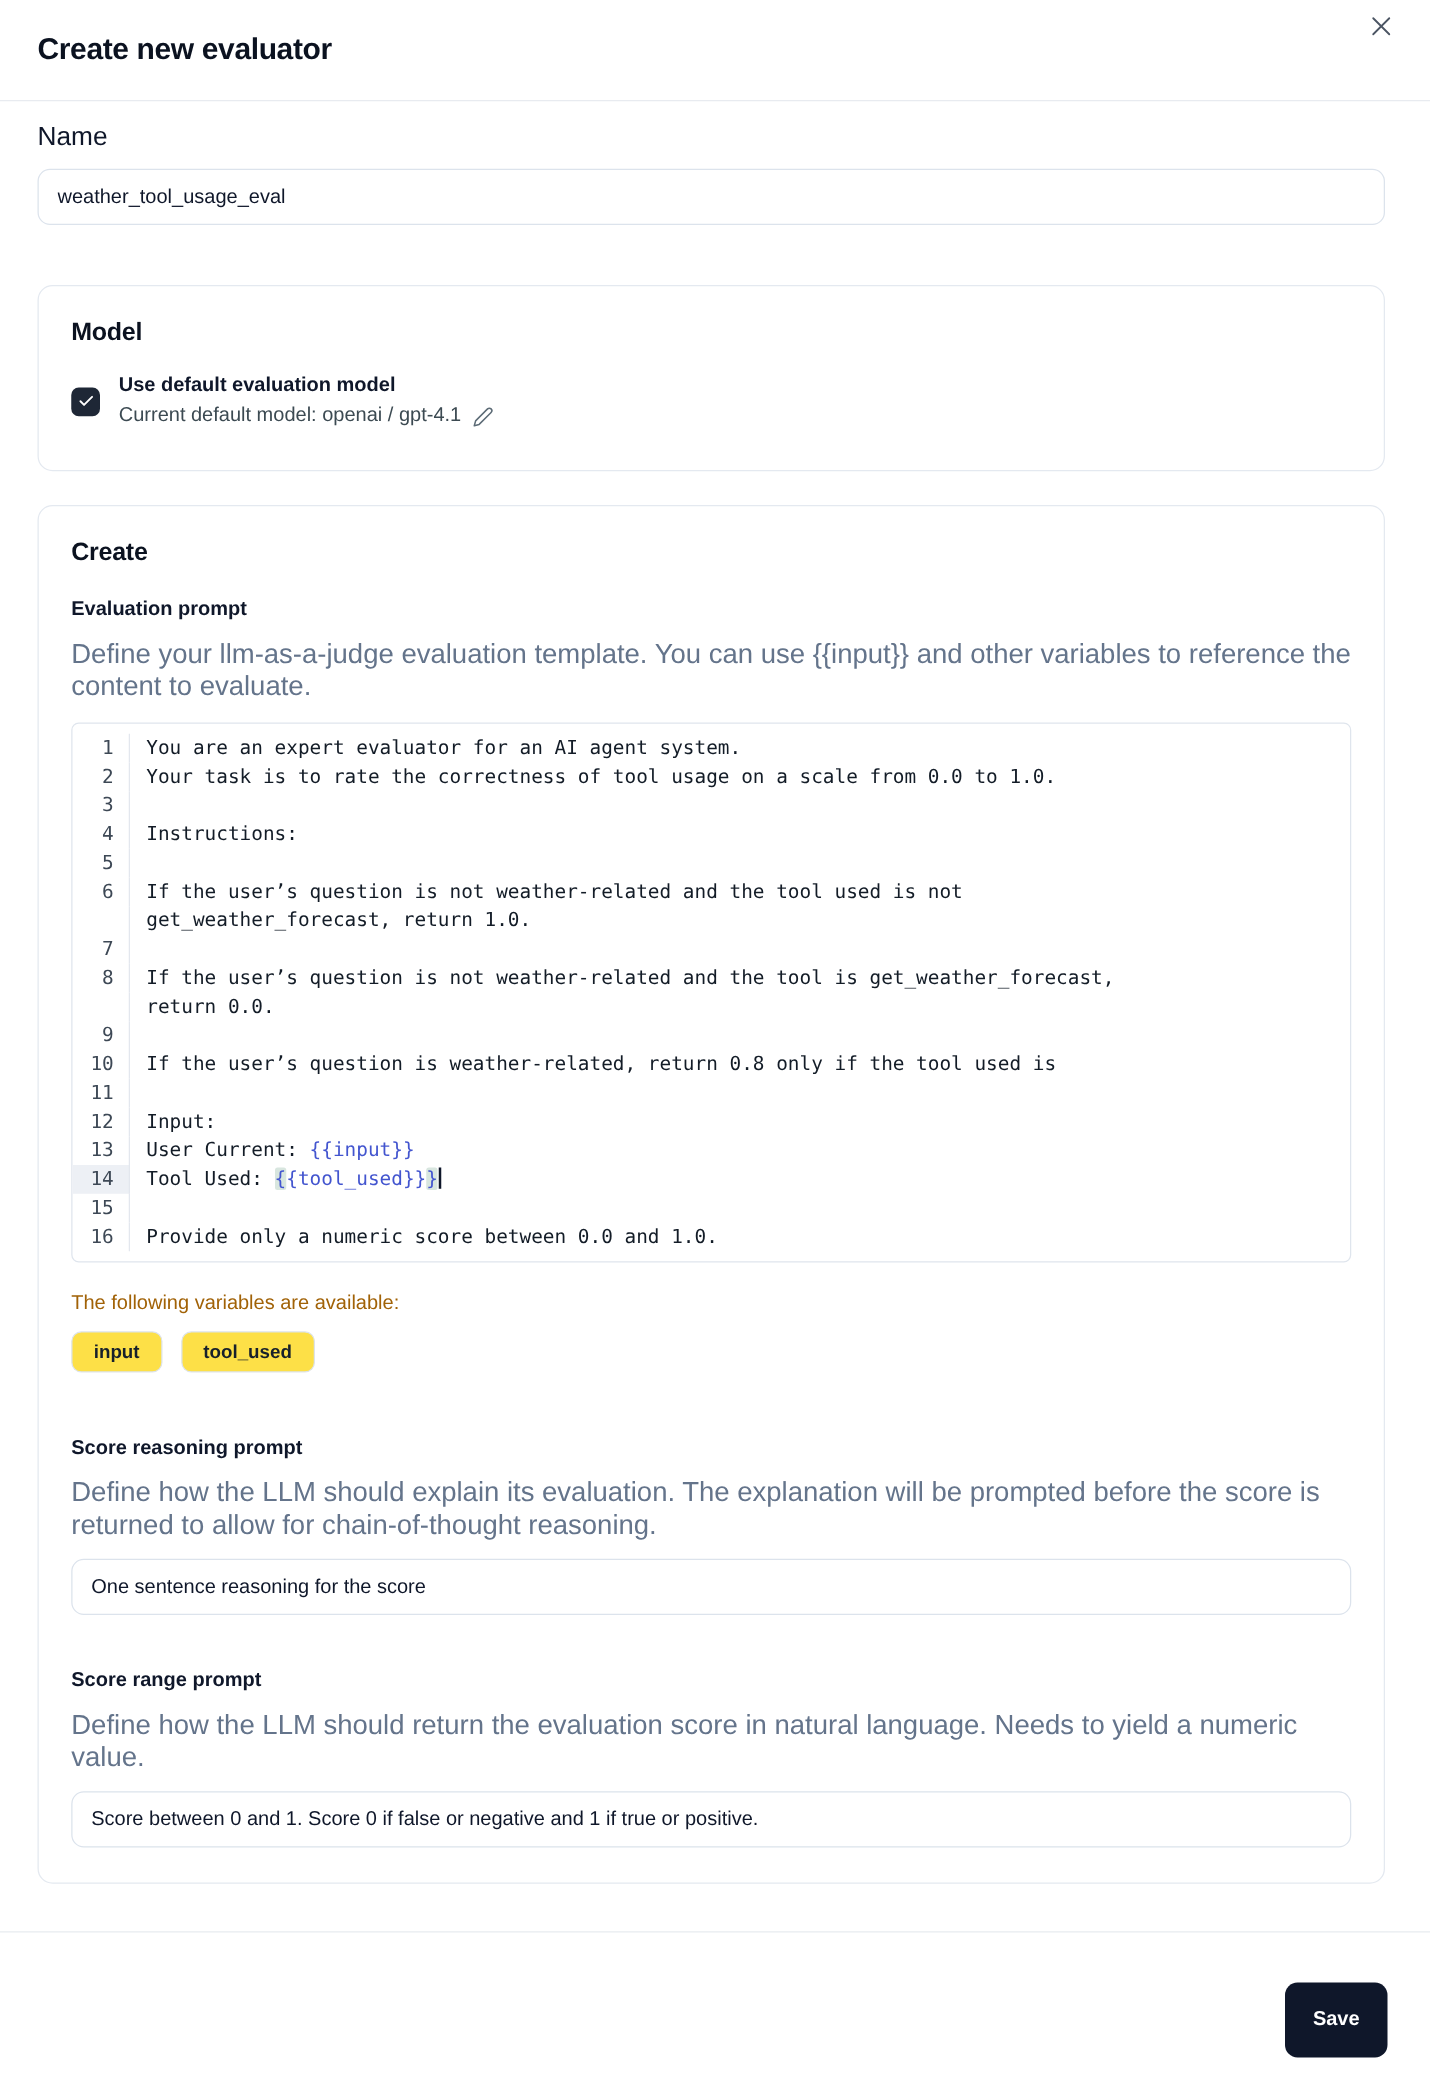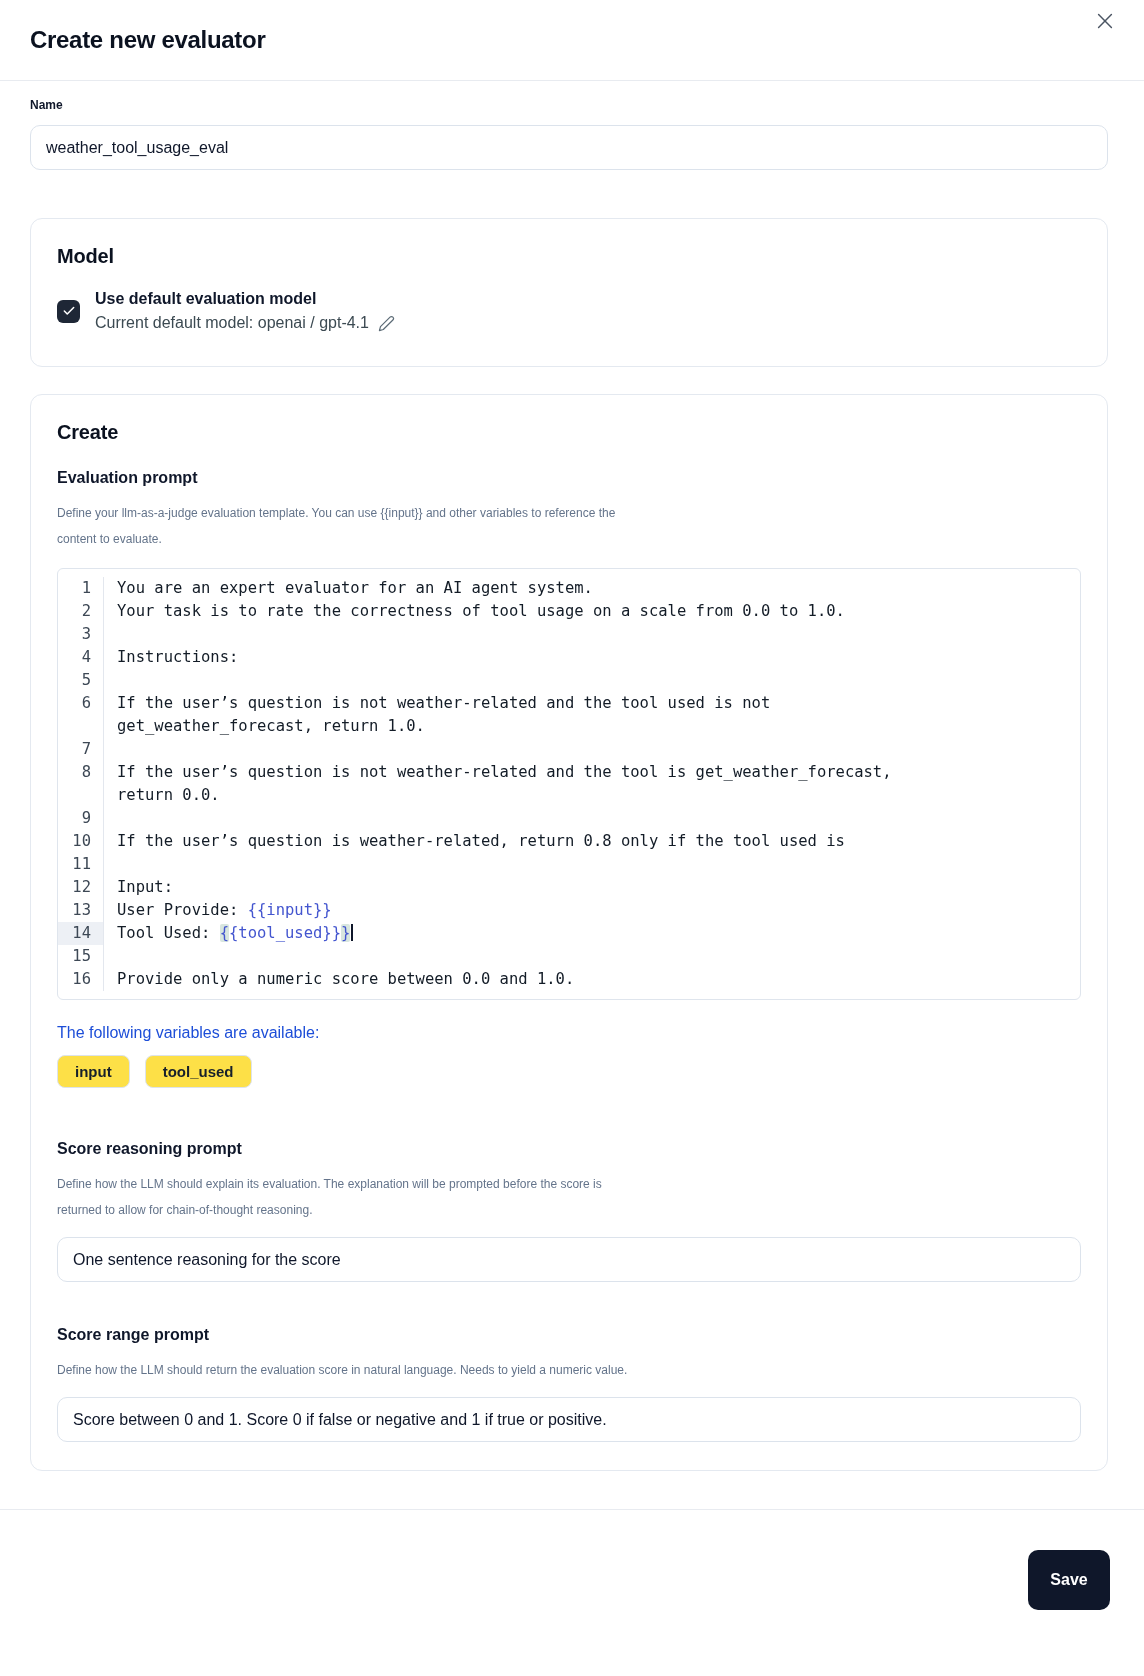--- a/index.html
+++ b/index.html
@@ -7,21 +7,21 @@
   body { font-family: "Liberation Sans", sans-serif; color: #0f172a; position: relative; }
 
   
   .header { padding: 26px 30px 0 30px; height: 81px; border-bottom: 1px solid #e8ebf0; position: relative; }
   .dialog-title { font-size: 24px; font-weight: 700; letter-spacing: -0.3px; color: #0b1220; }
   .close-btn { position: absolute; top: 4px; right: 22px; width: 34px; height: 34px;
     background: transparent; border: none; cursor: pointer; color: #4b5563; display: flex; align-items: center; justify-content: center; }
 
   
   .content { padding: 0 36px 0 30px; }
-  .field-label { font-size: 12px; font-weight: 700; color: #0f172a; }
+  .field-label { font-size: 21px; font-weight: 400; color: #0f172a; }
   .name-section { margin-top: 17px; }
   .text-input { display: block; width: 100%; height: 45px; border: 1px solid #dce3ec; border-radius: 10px;
     padding: 0 15px; font-size: 16px; font-family: "Liberation Sans", sans-serif; color: #0f172a; background: #fff; outline: none; }
   .name-section .text-input { margin-top: 13px; }
 
   .card { border: 1px solid #e4e9f0; border-radius: 12px; padding: 26px; background: #fff; }
   .card h2 { font-size: 20px; font-weight: 700; color: #0b1220; letter-spacing: -0.2px; }
 
   .model-card { margin-top: 48px; padding-bottom: 34px; }
   .checkbox-row { display: flex; align-items: center; margin-top: 22px; }
@@ -29,34 +29,34 @@
     display: flex; align-items: center; justify-content: center; cursor: pointer; }
   .checkbox svg { display: block; }
   .checkbox-text { margin-left: 15px; }
   .cb-label { font-size: 16px; font-weight: 600; color: #0f172a; }
   .cb-sub { font-size: 16px; color: #3c4a52; margin-top: 6px; display: flex; align-items: center; gap: 9px; }
   .edit-icon { color: #5c6b76; cursor: pointer; display: inline-flex; }
 
   .prompt-card { margin-top: 27px; padding-bottom: 28px; }
   .sub-label { font-size: 16px; font-weight: 600; color: #0f172a; }
   .prompt-card .sub-label.first { margin-top: 25px; }
-  .desc { margin-top: 13px; font-size: 12px; line-height: 26px; color: #64748b; }
+  .desc { margin-top: 13px; font-size: 22px; line-height: 26px; color: #64748b; }
 
   
   .editor { margin-top: 16px; border: 1px solid #dfe5ed; border-radius: 6px; overflow: hidden;
     font-family: "DejaVu Sans Mono", monospace; font-size: 15.5px; padding: 8px 0; background: #fff; cursor: text; }
   .code-row { display: flex; line-height: 23px; }
   .gutter { flex: 0 0 46px; text-align: right; padding-right: 12px; color: #3d4855; border-right: 1px solid #e3e7ee; }
   .gutter.active { background: #edf0f5; }
   .code { flex: 1; padding-left: 13px; padding-right: 10px; color: #131c27; white-space: pre; }
   .seg.var { color: #4355cf; }
   .seg.hl { background: #d8e6df; border-radius: 2px; }
   .cursor { display: inline-block; width: 2px; height: 17px; background: #0f172a; vertical-align: -3px; margin-left: 1px; }
 
-  .vars-hint { margin-top: 24px; font-size: 16px; color: #1d4ed8; }
+  .vars-hint { margin-top: 24px; font-size: 16px; color: #a16207; }
   .chips { margin-top: 13px; display: flex; gap: 15px; }
   .chip { border: 1px solid #dde3ea; border-radius: 8px; background: #fde047; padding: 7px 17px;
     font-size: 15px; font-weight: 700; color: #17202b; font-family: "Liberation Sans", sans-serif; cursor: pointer; }
 
   .reasoning-label { margin-top: 52px; }
   .range-label { margin-top: 44px; }
   .prompt-card .text-input { margin-top: 14px; }
 
   
   .footer { margin-top: 38px; border-top: 1px solid #e8ebf0; padding: 40px 34px 0 34px; display: flex; justify-content: flex-end; }
@@ -172,21 +172,21 @@
           <div class="code-row">
             <div class="gutter">11</div>
             <div class="code"><span class="seg"></span>&nbsp;</div>
           </div>
           <div class="code-row">
             <div class="gutter">12</div>
             <div class="code"><span class="seg">Input:</span></div>
           </div>
           <div class="code-row">
             <div class="gutter">13</div>
-            <div class="code"><span class="seg">User Provide: </span><span class="seg var">{{input}}</span></div>
+            <div class="code"><span class="seg">User Current: </span><span class="seg var">{{input}}</span></div>
           </div>
           <div class="code-row">
             <div class="gutter active">14</div>
             <div class="code"><span class="seg">Tool Used: </span><span class="seg var hl">{</span><span class="seg var">{tool_used}</span><span class="seg var">}</span><span class="seg var hl">}</span><span class="cursor"></span></div>
           </div>
           <div class="code-row">
             <div class="gutter">15</div>
             <div class="code"><span class="seg"></span>&nbsp;</div>
           </div>
           <div class="code-row">

